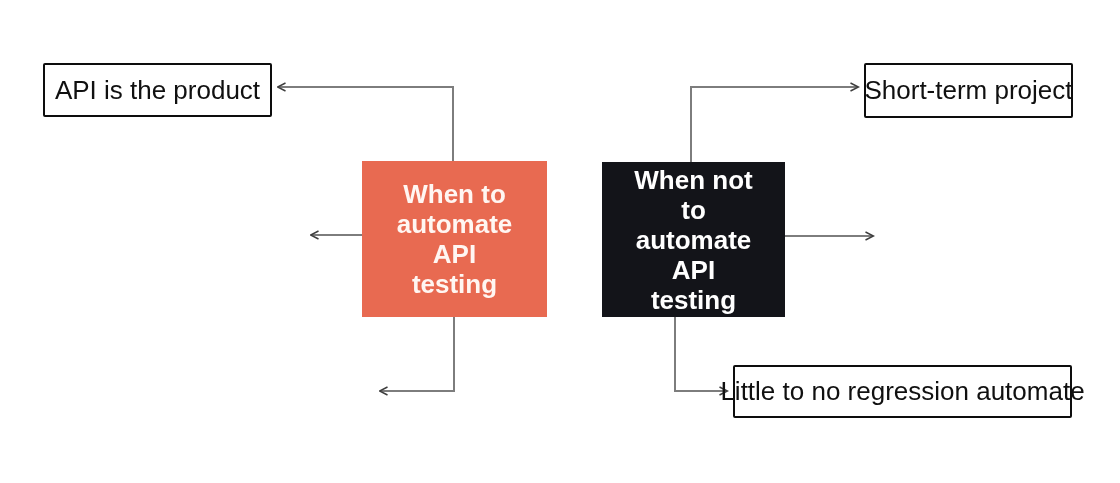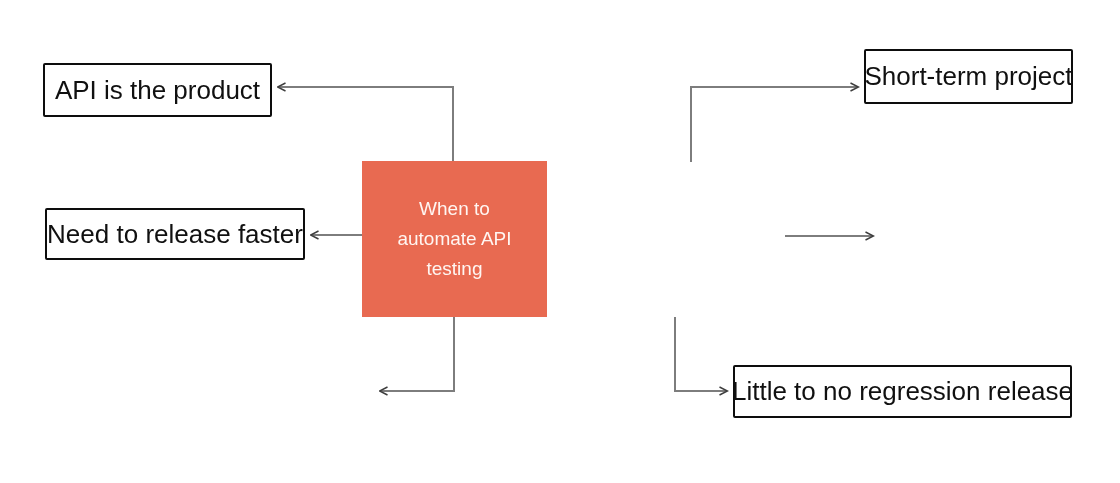--- a/index.html
+++ b/index.html
@@ -33,41 +33,41 @@
   .leaf {
     background: #ffffff;
     border: 2px solid var(--leaf-border, #0d0d0d);
     border-radius: 2px;
     color: var(--leaf-text, #101010);
     font-size: 26px;
     line-height: 23px;
     white-space: nowrap;
   }
   .hub {
-    font-size: 19px;
+    font-size: 26px;
     line-height: 30px;
-    font-weight: 400;
+    font-weight: 700;
   }
   .hub .hub-label {
     width: 128px;
   }
   .hub-left {
     left: 362px; top: 161px; width: 185px; height: 156px;
     background: var(--coral, #e86a51);
     color: var(--coral-text, #fff6f2);
   }
   .hub-right {
     left: 602px; top: 162px; width: 183px; height: 155px;
     background: var(--black-box, #131419);
     color: var(--black-text, #ffffff);
   }
   .leaf-api       { left: 43px;  top: 63px;  width: 229px; height: 54px; }
   .leaf-release   { left: 45px;  top: 208px; width: 260px; height: 52px; }
   .leaf-multiple  { left: 44px;  top: 363px; width: 330px; height: 55px; }
-  .leaf-short     { left: 864px; top: 49px;  width: 209px; height: 55px; }
+  .leaf-short     { left: 864px; top: 63px;  width: 209px; height: 55px; }
   .leaf-small     { left: 879px; top: 207px; width: 193px; height: 55px; }
   .leaf-little    { left: 733px; top: 365px; width: 339px; height: 53px; }
 </style>
 </head>
 <body>
 
 <div class="canvas">
 
   <svg class="connectors" viewBox="0 0 1120 483" xmlns="http://www.w3.org/2000/svg">
     <defs>
@@ -82,32 +82,32 @@
       <path d="M691,162 L691,87 L858,87" marker-end="url(#arrow)"></path>
       <path d="M785,236 L873,236" marker-end="url(#arrow)"></path>
       <path d="M675,317 L675,391 L727,391" marker-end="url(#arrow)"></path>
     </g>
   </svg>
 
   <div class="node hub hub-left">
     <div class="hub-label">When to automate API testing</div>
   </div>
 
+  <div class="node hub hub-right">
+    <div class="hub-label">When not to automate API testing</div>
+  </div>
 
   <div class="node leaf leaf-api">
     <span>API is the product</span>
   </div>
 
-  <div class="node leaf leaf-release">
-    <span>Need to release faster</span>
-  </div>
 
 
   <div class="node leaf leaf-short">
     <span>Short-term project</span>
   </div>
 
 
   <div class="node leaf leaf-little">
-    <span>Little to no regression release</span>
+    <span>Little to no regression automate</span>
   </div>
 
 </div>
 
 </body></html>

